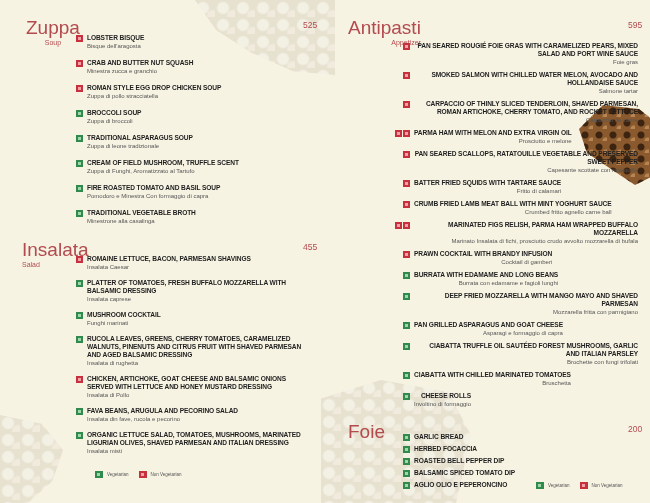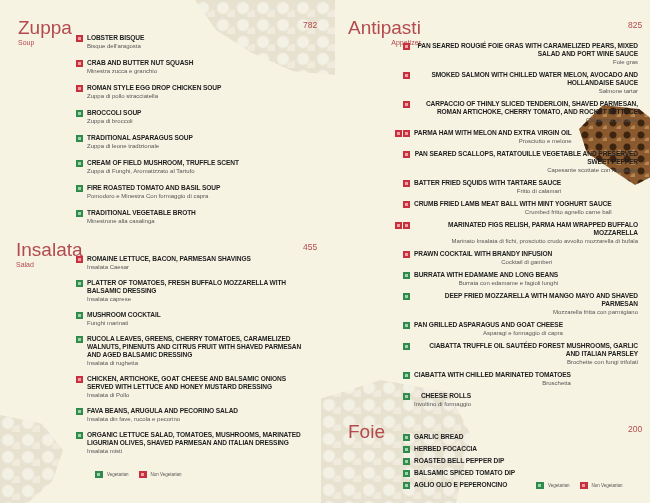--- a/index.html
+++ b/index.html
@@ -61,25 +61,25 @@
 
   .dips .item { margin-bottom: 4px; }
 </style>
 </head>
 <body>
 
 <div class="page left">
   <div class="comb comb-tl"></div>
   <div class="comb comb-bl"></div>
 
-  <div class="section" style="left:18px; top:18px;">
+  <div class="section" style="left:26px; top:18px;text-align:center;">
     <div class="sec-title">Zuppa</div>
     <div class="sec-sub">Soup</div>
   </div>
-  <div class="price" style="left:303px; top:20px;">782</div>
+  <div class="price" style="left:303px; top:20px;">525</div>
   <div class="items" style="left:71px; top:34px; width:245px;" id="zuppa-list">
       <div class="item" style="margin-bottom: 9px;">
         <div class="icons">
           <span class="ic nonveg"></span>
         </div>
         <div class="txt">
           <span class="en">LOBSTER BISQUE</span>
           <span class="it">Bisque dell'aragosta</span>
         </div>
       </div>
@@ -141,21 +141,21 @@
         <div class="icons">
           <span class="ic veg"></span>
         </div>
         <div class="txt">
           <span class="en">TRADITIONAL VEGETABLE BROTH</span>
           <span class="it">Minestrone alla casalinga</span>
         </div>
       </div>
     </div>
 
-  <div class="section" style="left:16px; top:240px;">
+  <div class="section" style="left:22px; top:240px;">
     <div class="sec-title">Insalata</div>
     <div class="sec-sub">Salad</div>
   </div>
   <div class="price" style="left:303px; top:242px;">455</div>
   <div class="items" style="left:71px; top:255px; width:240px;" id="insalata-list">
       <div class="item" style="margin-bottom: 8px;">
         <div class="icons">
           <span class="ic nonveg"></span>
         </div>
         <div class="txt">
@@ -228,21 +228,21 @@
 </div>
 
 <div class="page right">
   <div class="comb comb-br" style="left:-13px;"></div>
   <div class="honey" style="left:245px;"></div>
 
   <div class="section" style="left:14px; top:18px;">
     <div class="sec-title">Antipasti</div>
     <div class="sec-sub">Appetizer</div>
   </div>
-  <div class="price" style="left:294px; top:20px;">825</div>
+  <div class="price" style="left:294px; top:20px;">595</div>
   <div class="items" style="left:64px; top:42px; width:240px;" id="antipasti-list">
       <div class="item" style="margin-bottom: 5px;">
         <div class="icons">
           <span class="ic nonveg"></span>
         </div>
         <div class="txt">
           <span class="en">PAN SEARED ROUGIÉ FOIE GRAS WITH CARAMELIZED PEARS, MIXED SALAD AND PORT WINE SAUCE</span>
           <span class="it">Foie gras</span>
         </div>
       </div>

